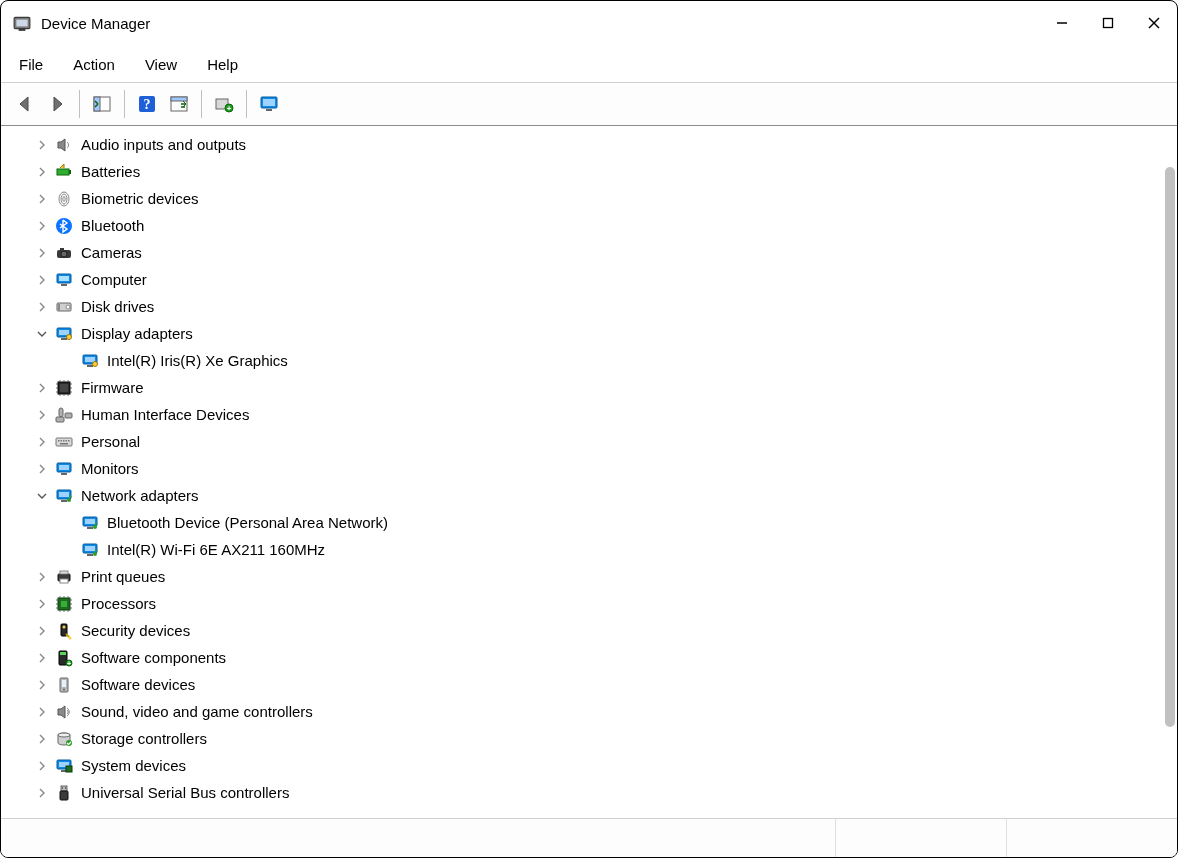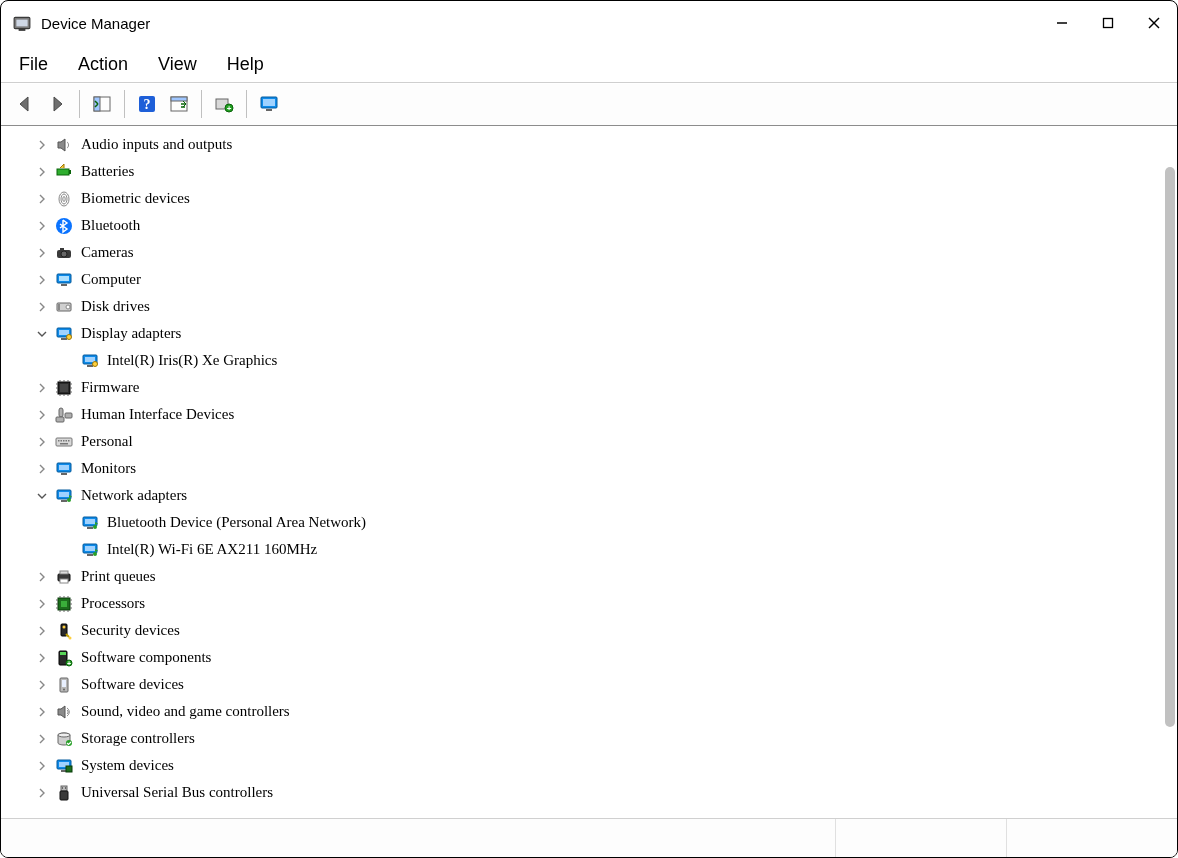--- a/index.html
+++ b/index.html
@@ -4,32 +4,32 @@
 <style>
   html,body{margin:0;padding:0;font-family:"Segoe UI",Tahoma,sans-serif;font-size:15px;color:#000;background:#fff;}
   .window{width:1178px;height:858px;border:1px solid #000;border-radius:8px;box-sizing:border-box;display:flex;flex-direction:column;overflow:hidden;background:#fff;position:relative;}
   .titlebar{height:44px;display:flex;align-items:center;justify-content:space-between;padding:0 0 0 12px;border-bottom:1px solid #fff;}
   .titlebar-left{display:flex;align-items:flex-end;gap:10px;}
   .title-icon{width:18px;height:18px;display:flex;align-items:center;justify-content:center;}
   .title-text{font-size:15px;}
   .win-controls{display:flex;align-items:center;gap:0;}
   .win-btn{width:46px;height:38px;display:flex;align-items:center;justify-content:center;cursor:pointer;}
   .win-btn svg{width:14px;height:14px;}
-  .menubar{height:36px;display:flex;align-items:center;padding:0 12px;gap:18px;border-bottom:1px solid #cfcfcf;font-size:18px;}
+  .menubar{height:36px;display:flex;align-items:center;padding:0 12px;gap:18px;border-bottom:1px solid #cfcfcf;font-size:15px;}
   .menu-item{padding:2px 6px;cursor:default;}
   .toolbar{height:42px;display:flex;align-items:center;padding:0 8px;border-bottom:1px solid #8c8c8c;background:#fdfdfd;box-shadow:inset 0 1px 0 #fff;}
   .tool-btn{width:28px;height:28px;display:flex;align-items:center;justify-content:center;margin:0 2px;border-radius:2px;cursor:default;}
   .tool-sep{width:1px;height:28px;background:#c0c0c0;margin:0 6px;}
   .content-area{flex:1;display:flex;position:relative;overflow:hidden;border-top:1px solid #fff;}
   .tree{flex:1;overflow:auto;padding:4px 0 4px 8px;font-size:15px;}
   .tree-row{display:flex;align-items:center;height:27px;white-space:nowrap;cursor:default;}
   .twisty{width:14px;height:14px;margin-right:2px;display:flex;align-items:center;justify-content:center;flex-shrink:0;}
   .spacer{display:inline-block;width:26px;flex-shrink:0;}
   .node-icon{width:18px;height:18px;margin:0 6px 0 4px;display:flex;align-items:center;justify-content:center;flex-shrink:0;}
-  .node-label{padding:0 2px;font-family:Liberation Serif, serif;}
+  .node-label{padding:0 2px;}
   .statusbar{height:38px;border-top:1px solid #d0d0d0;display:flex;align-items:stretch;background:#fdfdfd;}
   .status-cell{border-left:1px solid #e0e0e0;width:170px;}
   .status-cell:first-child{flex:1;border-left:none;}
   .scrollbar{position:absolute;right:2px;top:40px;width:10px;height:560px;background:#c1c1c1;border-radius:5px;}
   
   .dev-icon svg{width:18px;height:18px;}
 </style>
 </head>
 <body>
 

